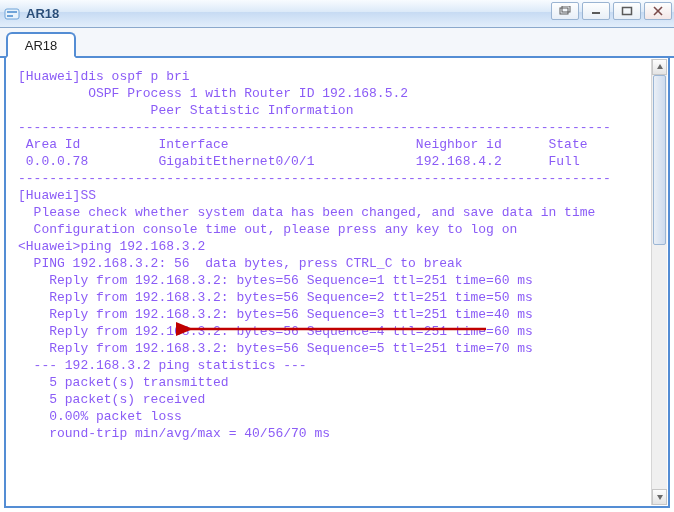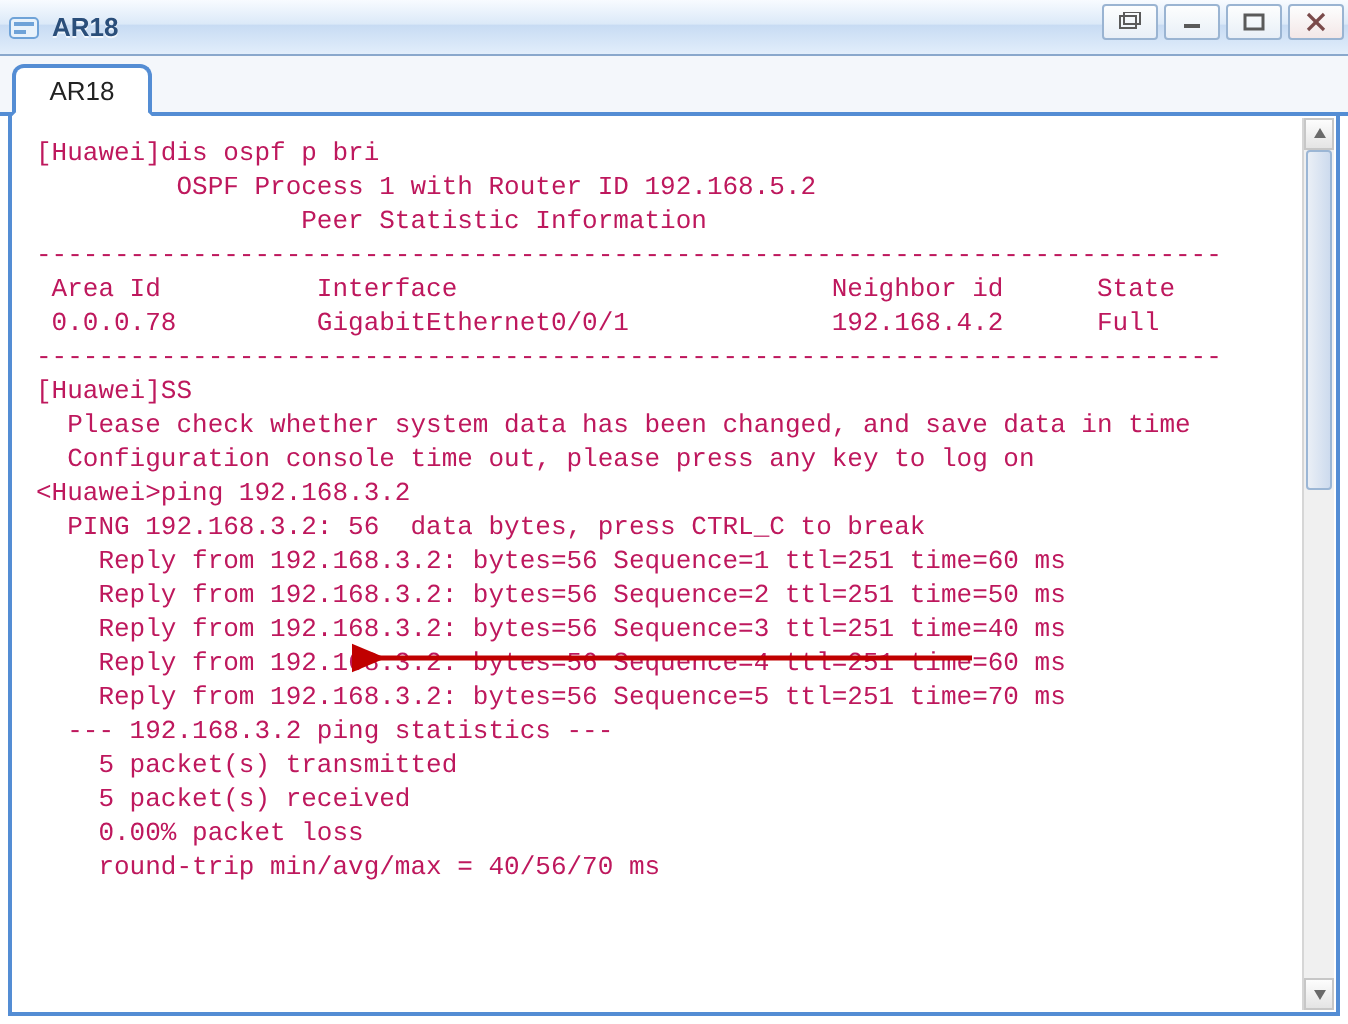--- a/index.html
+++ b/index.html
@@ -84,21 +84,21 @@
     border-top: none;
     height: calc(512px - 28px - 30px - 4px);
     position: relative;
     background: #fff;
     overflow: hidden;
   }
   .terminal {
     font-family: "Courier New", monospace;
     font-size: 13px;
     line-height: 17px;
-    color: #be185d;
+    color: #8b5cf6;
     white-space: pre;
     padding: 10px 12px 6px 12px;
     position: relative;
     height: 100%;
     overflow: hidden;
   }
   .scrollbar-v {
     position: absolute;
     right: 1px;
     top: 1px;

